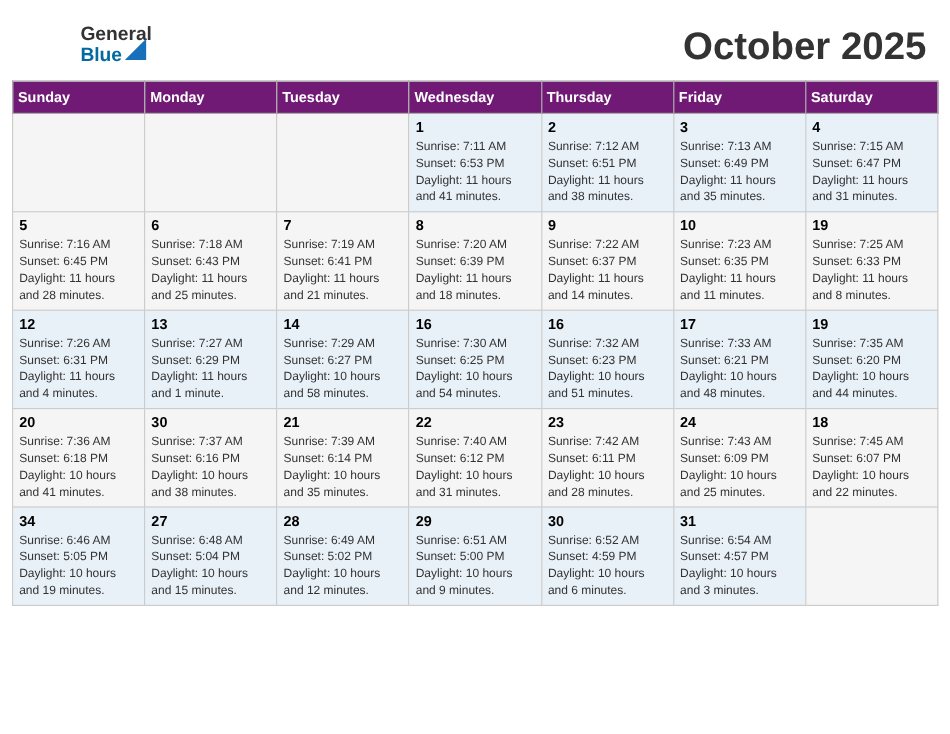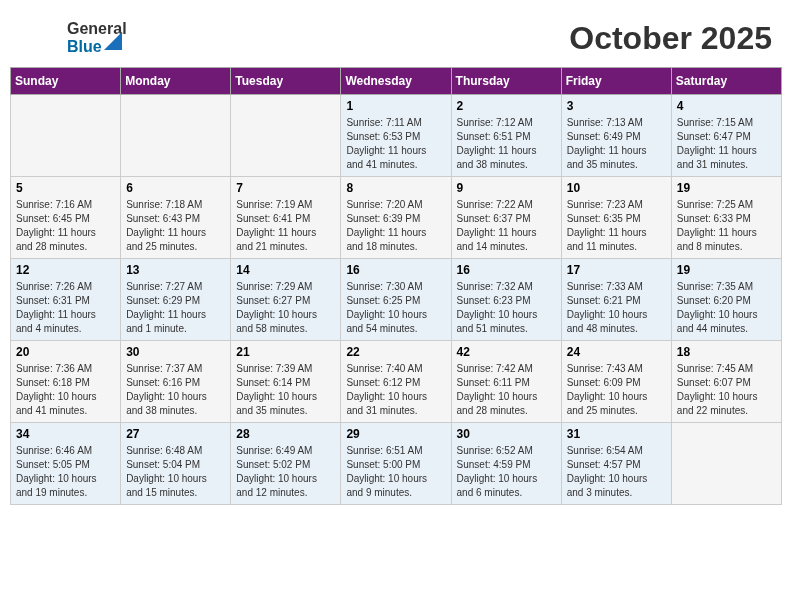--- a/index.html
+++ b/index.html
@@ -204,21 +204,21 @@
         </td>
         <td>
           <span class="day-number">21</span>
           <div class="day-info">Sunrise: 7:39 AM<br>Sunset: 6:14 PM<br>Daylight: 10 hours and 35 minutes.</div>
         </td>
         <td>
           <span class="day-number">22</span>
           <div class="day-info">Sunrise: 7:40 AM<br>Sunset: 6:12 PM<br>Daylight: 10 hours and 31 minutes.</div>
         </td>
         <td>
-          <span class="day-number">42</span>
+          <span class="day-number">23</span>
           <div class="day-info">Sunrise: 7:42 AM<br>Sunset: 6:11 PM<br>Daylight: 10 hours and 28 minutes.</div>
         </td>
         <td>
           <span class="day-number">24</span>
           <div class="day-info">Sunrise: 7:43 AM<br>Sunset: 6:09 PM<br>Daylight: 10 hours and 25 minutes.</div>
         </td>
         <td>
           <span class="day-number">18</span>
           <div class="day-info">Sunrise: 7:45 AM<br>Sunset: 6:07 PM<br>Daylight: 10 hours and 22 minutes.</div>
         </td>

